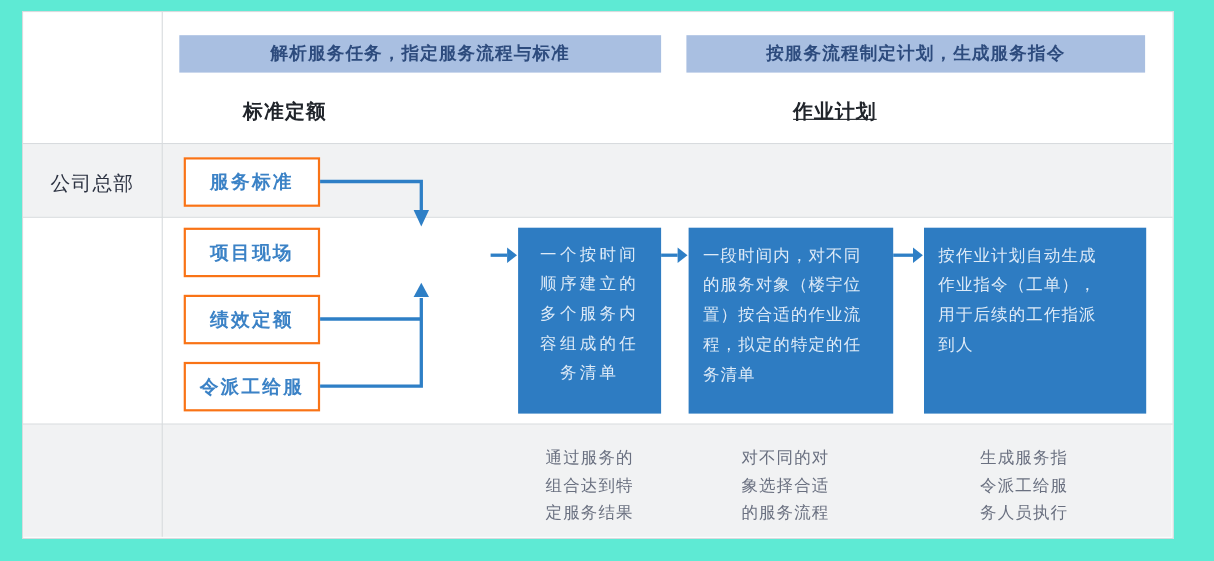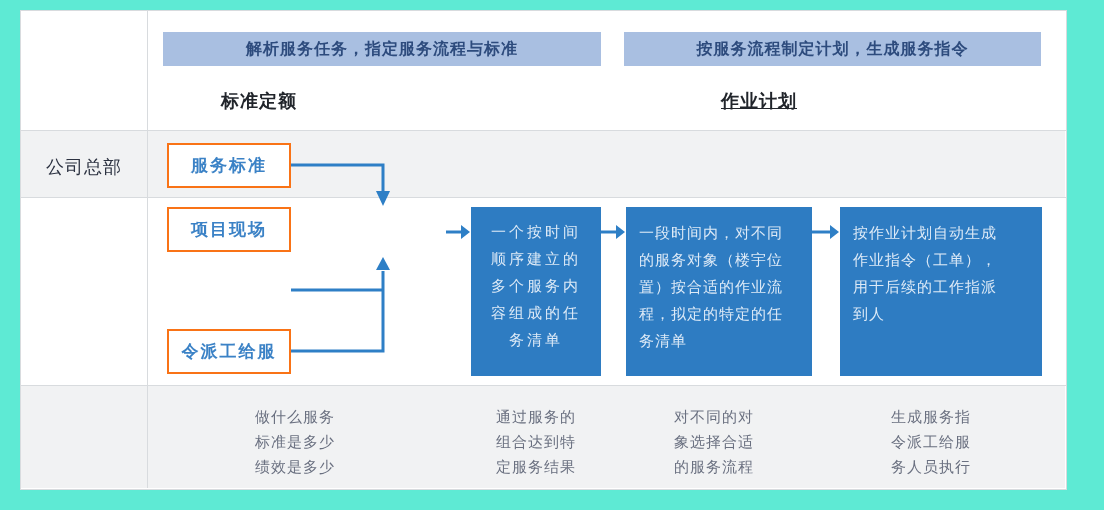--- a/index.html
+++ b/index.html
@@ -89,40 +89,38 @@
   <div class="banner b1">解析服务任务，指定服务流程与标准</div>
   <div class="banner b2">按服务流程制定计划，生成服务指令</div>
 
   <div class="colhead c1">标准定额</div>
   <div class="colhead c4">作业计划</div>
 
   <div class="rowlabel r1">公司总部</div>
 
   <div class="obox o1">服务标准</div>
   <div class="obox o2">项目现场</div>
+  <div class="obox o3">绩效定额</div>
   <div class="obox o4">令派工给服</div>
 
   <div class="bigbox b2">一个按时间
 顺序建立的
 多个服务内
 容组成的任
 务清单</div>
   <div class="bigbox b3">一段时间内，对不同
 的服务对象（楼宇位
 置）按合适的作业流
 程，拟定的特定的任
 务清单</div>
   <div class="bigbox b4">按作业计划自动生成
 作业指令（工单），
 用于后续的工作指派
 到人</div>
 
-  <div class="note n1">做什么服务
-标准是多少
-绩效是多少</div>
   <div class="note n2">通过服务的
 组合达到特
 定服务结果</div>
   <div class="note n3">对不同的对
 象选择合适
 的服务流程</div>
   <div class="note n4">生成服务指
 令派工给服
 务人员执行</div>
 

